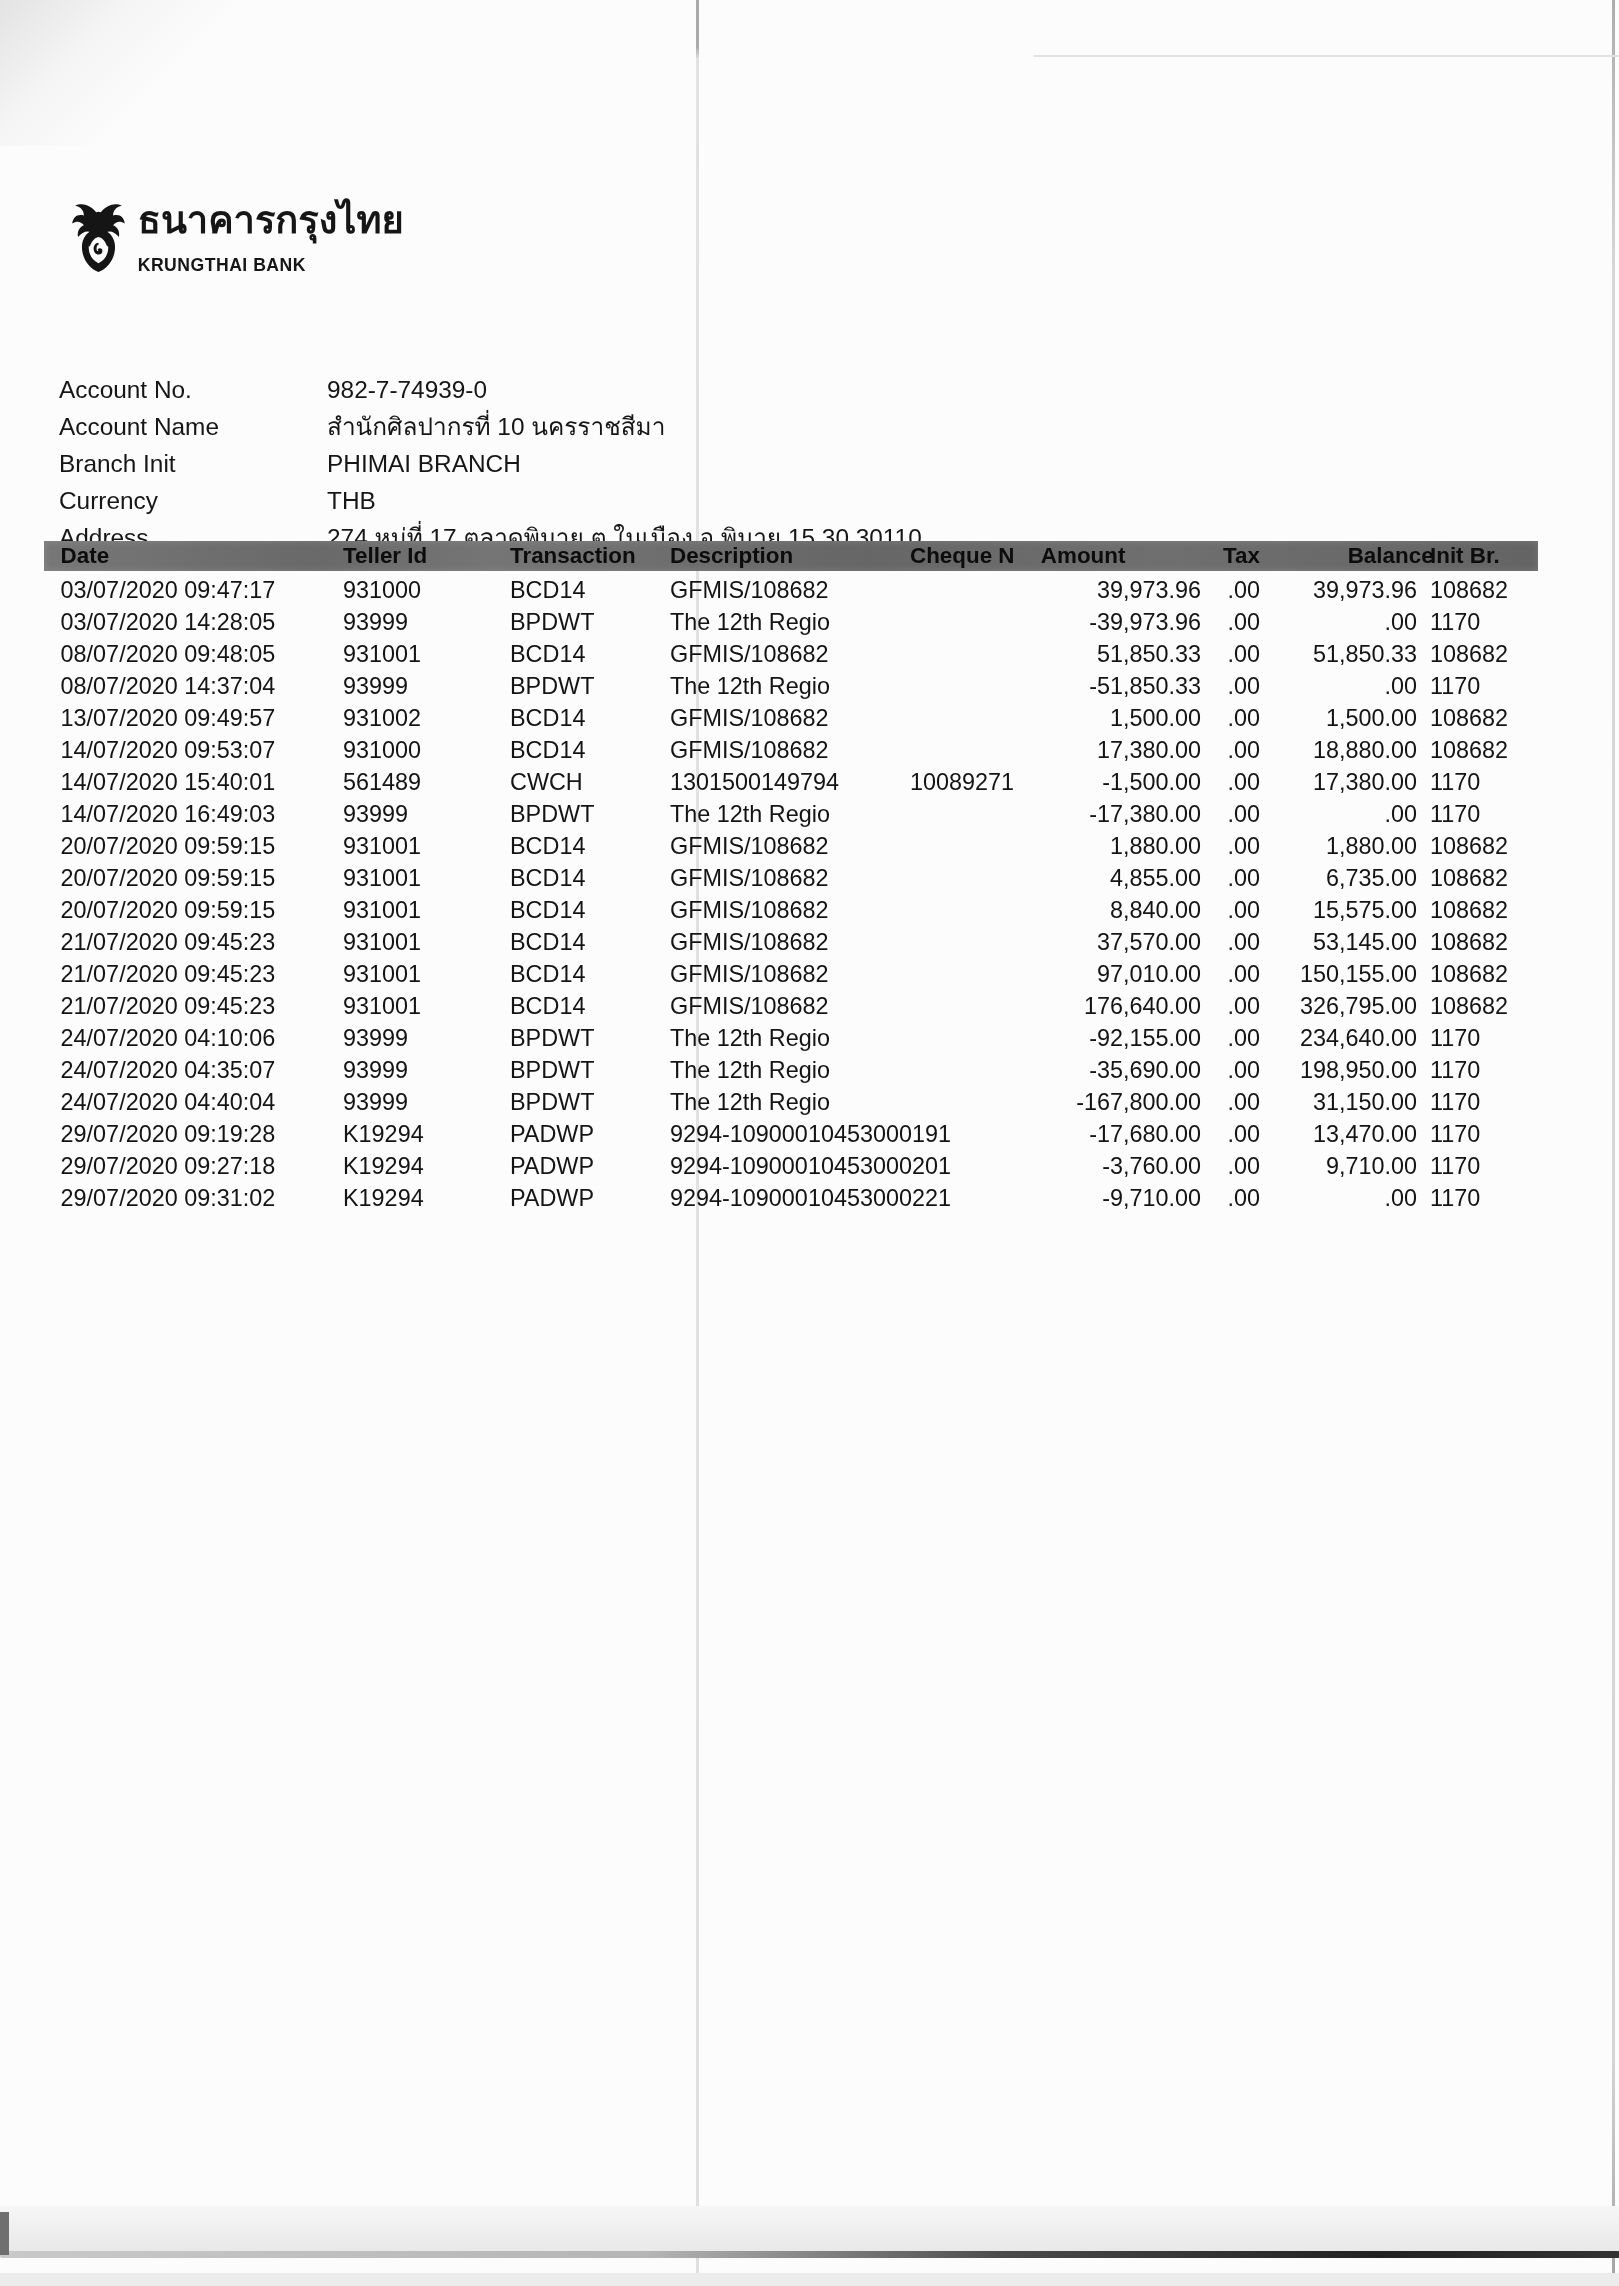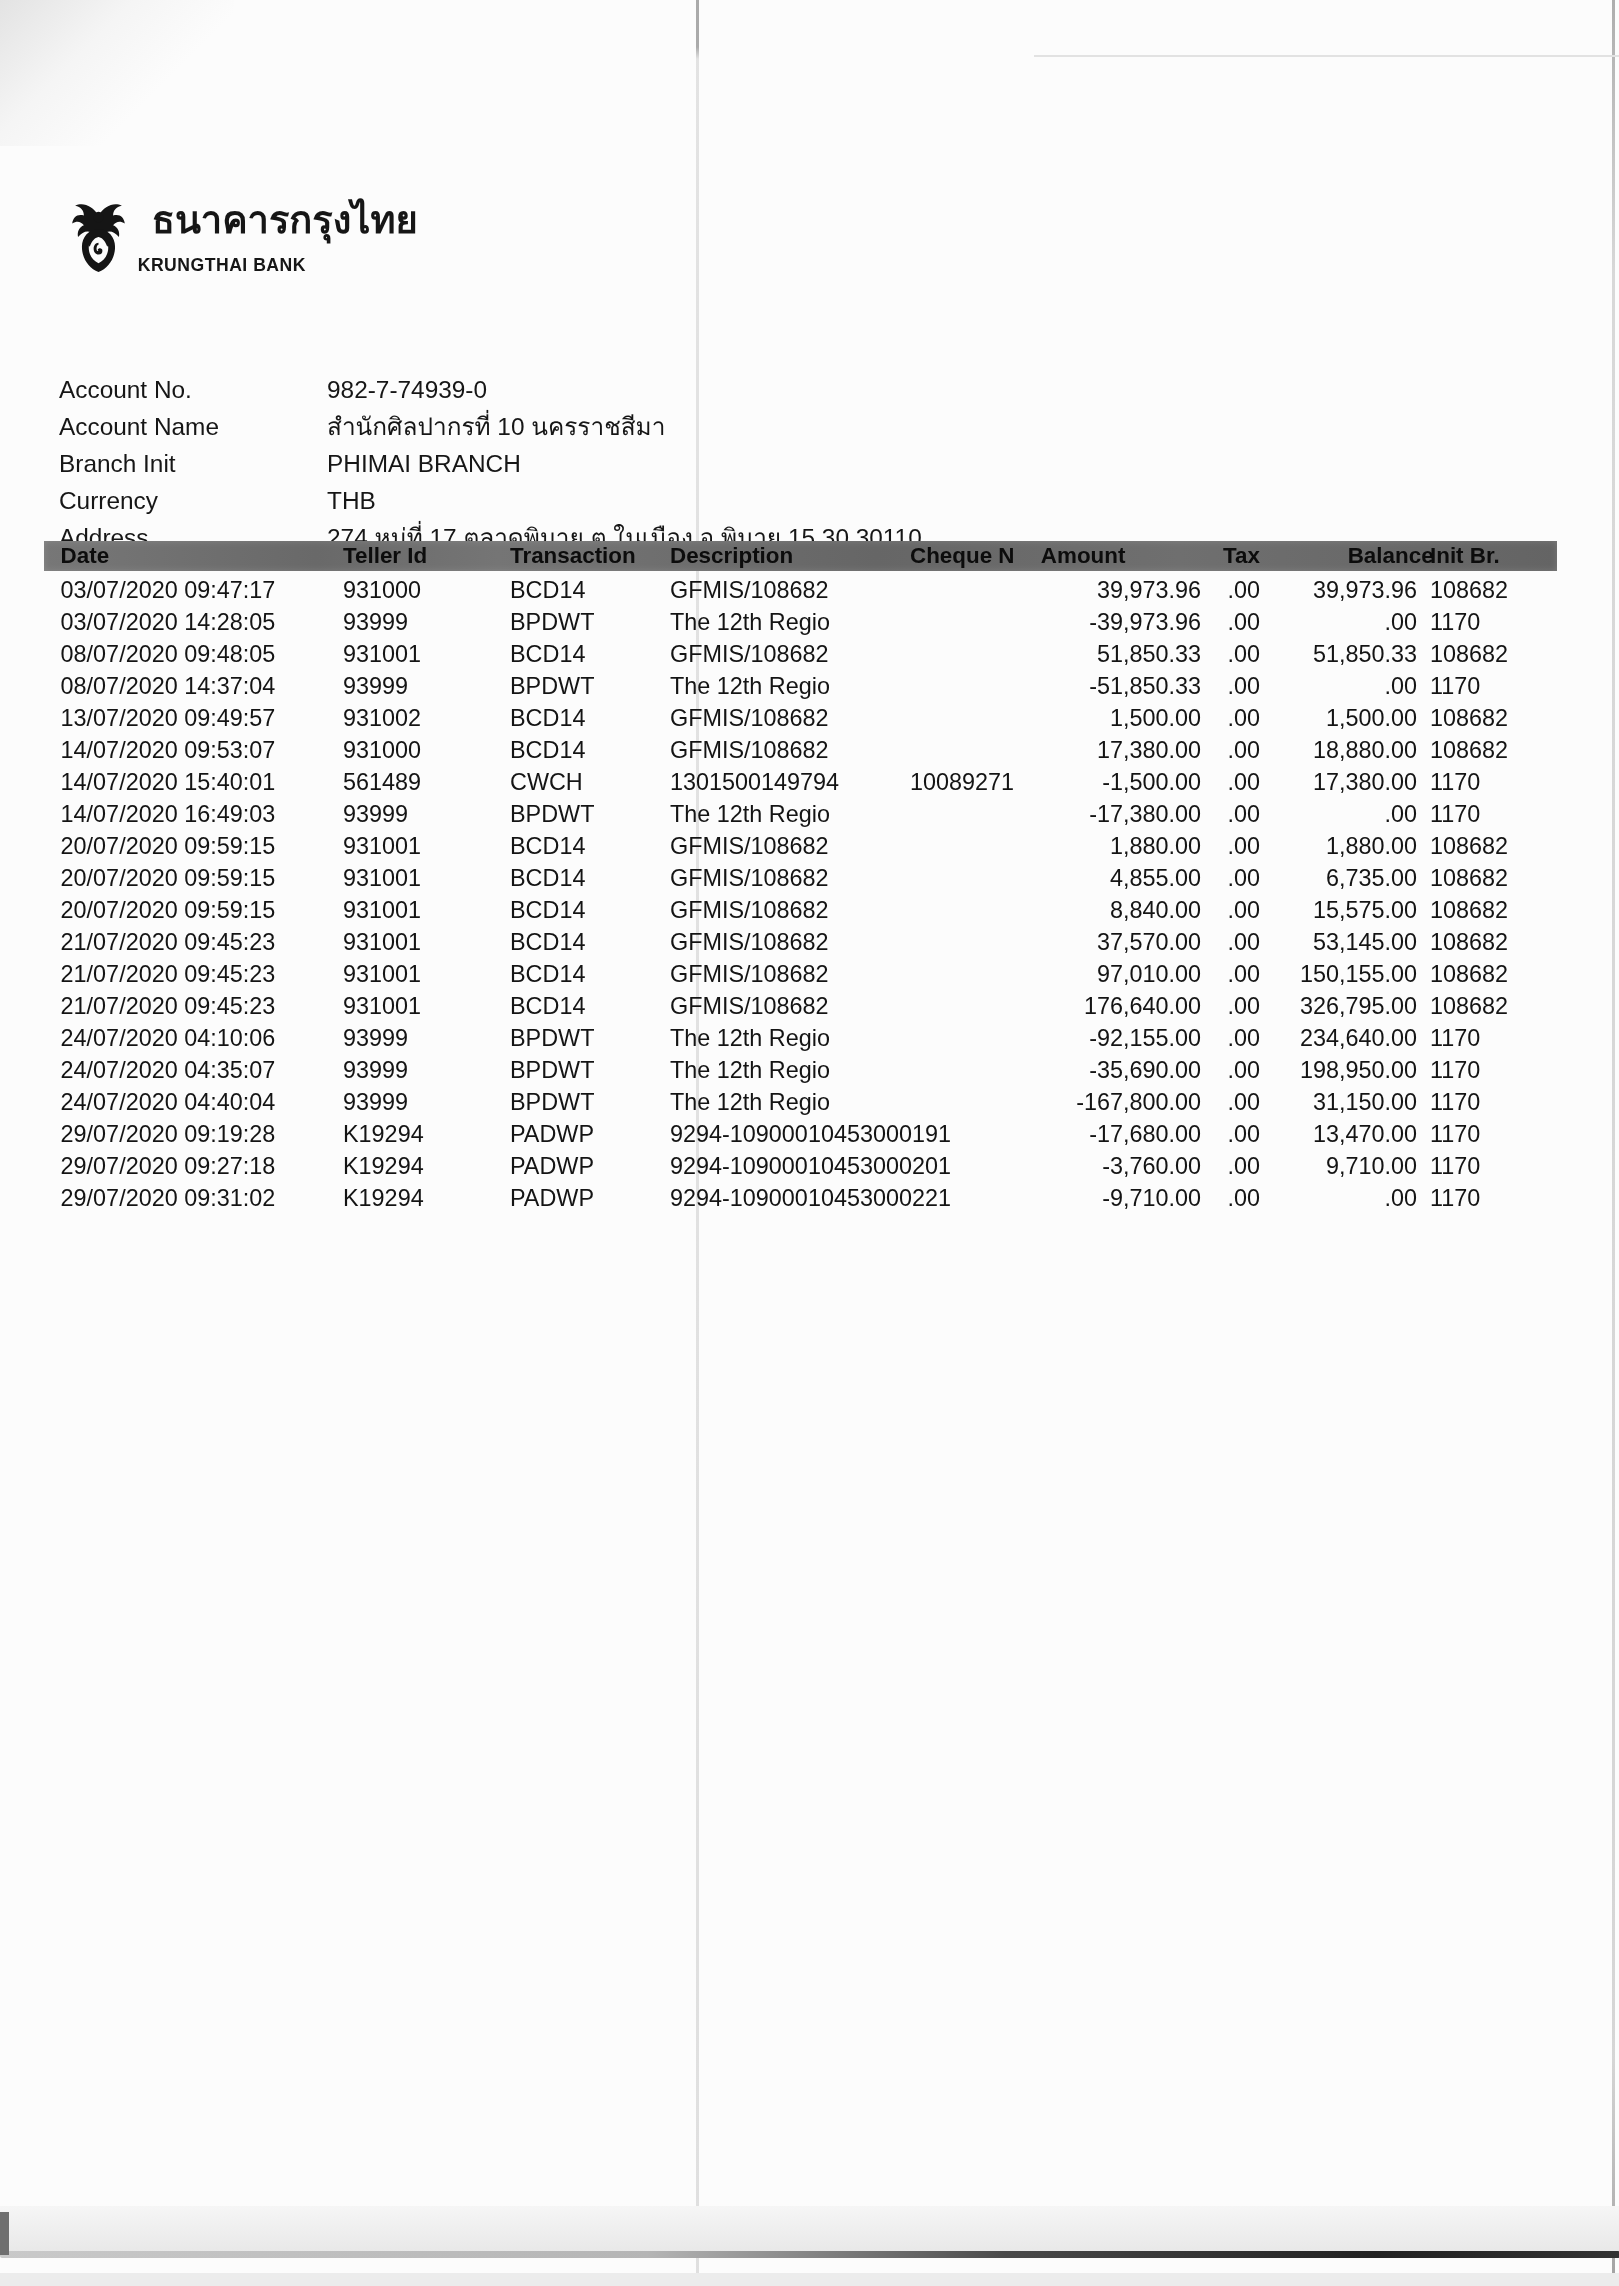--- a/index.html
+++ b/index.html
@@ -44,33 +44,32 @@
     background:#ececec;
   }
   .bottom-left-mark{
     position:absolute;left:0;top:2212px;width:8.8px;height:43px;
     background:#6f6f6f;
   }
   
   .brand{position:absolute;left:71px;top:200px;display:flex;align-items:center;}
   .logo{width:55px;height:76px;flex:0 0 auto;}
   .brand-text{margin-left:11.7px;}
-  .brand-thai{font-size:38px;font-weight:bold;line-height:39px;letter-spacing:0px;margin-left:14px;}
+  .brand-thai{font-size:38px;font-weight:bold;line-height:39px;letter-spacing:0px;}
   .brand-en{font-size:17.6px;font-weight:bold;letter-spacing:0.5px;margin-top:15px;}
   
   .info-block{position:absolute;left:59px;top:323px;font-size:24.4px;margin-top:48px;}
   .info-row{height:37px;line-height:37px;white-space:nowrap;}
   .info-label{display:inline-block;width:268px;}
   .info-value{display:inline-block;}
   
   .thead{
     position:absolute;left:44px;top:541px;width:1494px;height:30px;
     background:linear-gradient(90deg,#777 0%,#696969 18%,#757575 30%,#666 55%,#6f6f6f 75%,#646464 100%);
     box-shadow:inset 0 0 7.8px rgba(255,255,255,.15);
-    padding-left:19px;
   }
   .tbody{position:absolute;left:44px;top:574px;width:1494px;}
   .trow{position:relative;height:32px;}
   .thead .cell{line-height:30px;font-weight:bold;font-size:22.4px;color:#0c0c0c;}
   .tbody .cell{line-height:32px;font-size:23.4px;color:#141414;}
   .cell{position:absolute;top:0;white-space:nowrap;overflow:visible;}
   .c-date   {left:16.6px;  width:279px;text-align:left;}
   .c-teller {left:299px; width:158px;text-align:left;}
   .c-txn    {left:466px; width:156px;text-align:left;}
   .c-desc   {left:626px; width:256px;text-align:left;}

